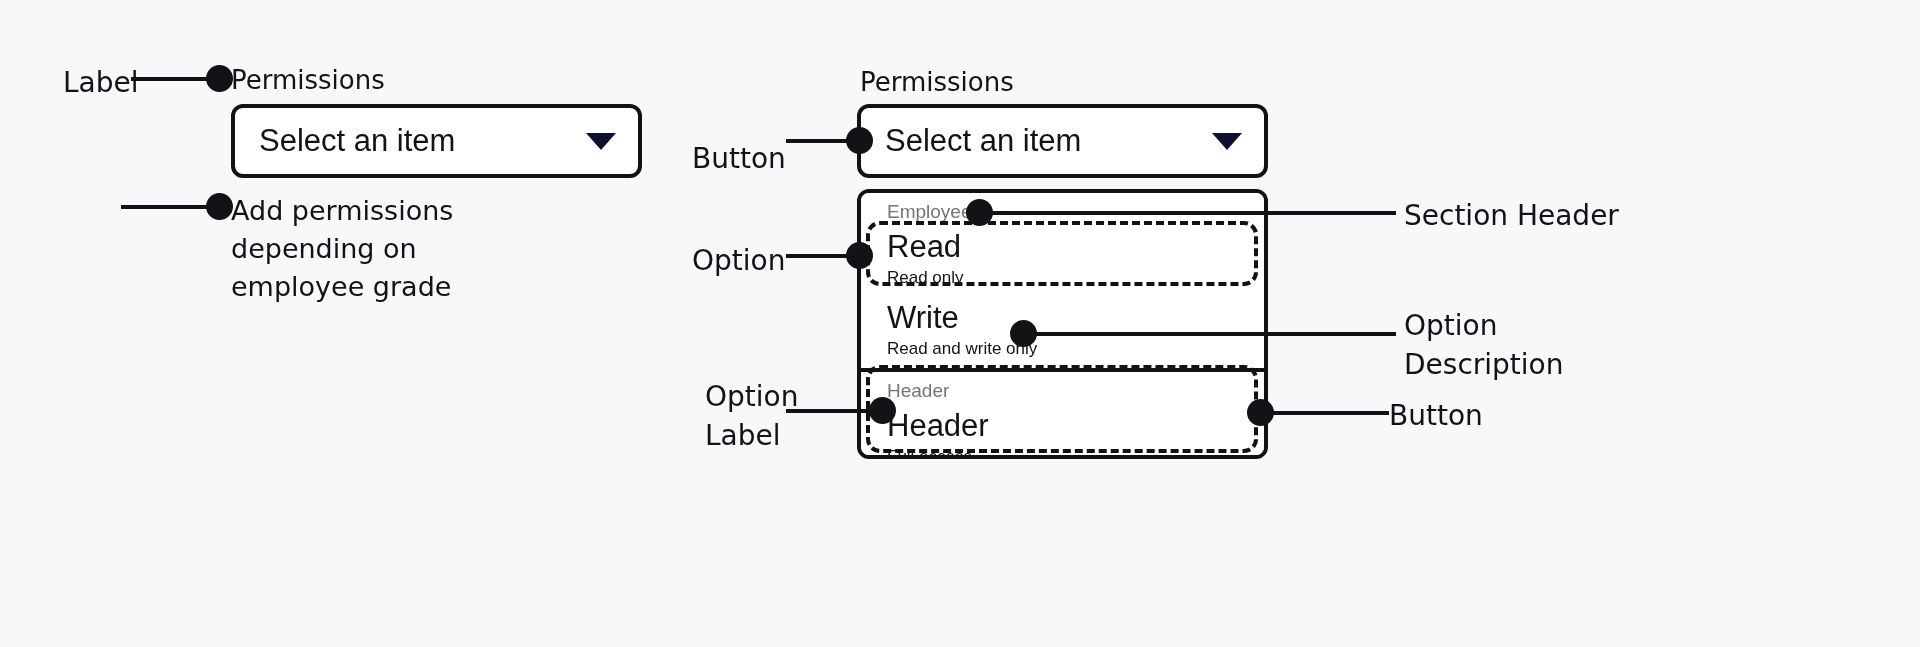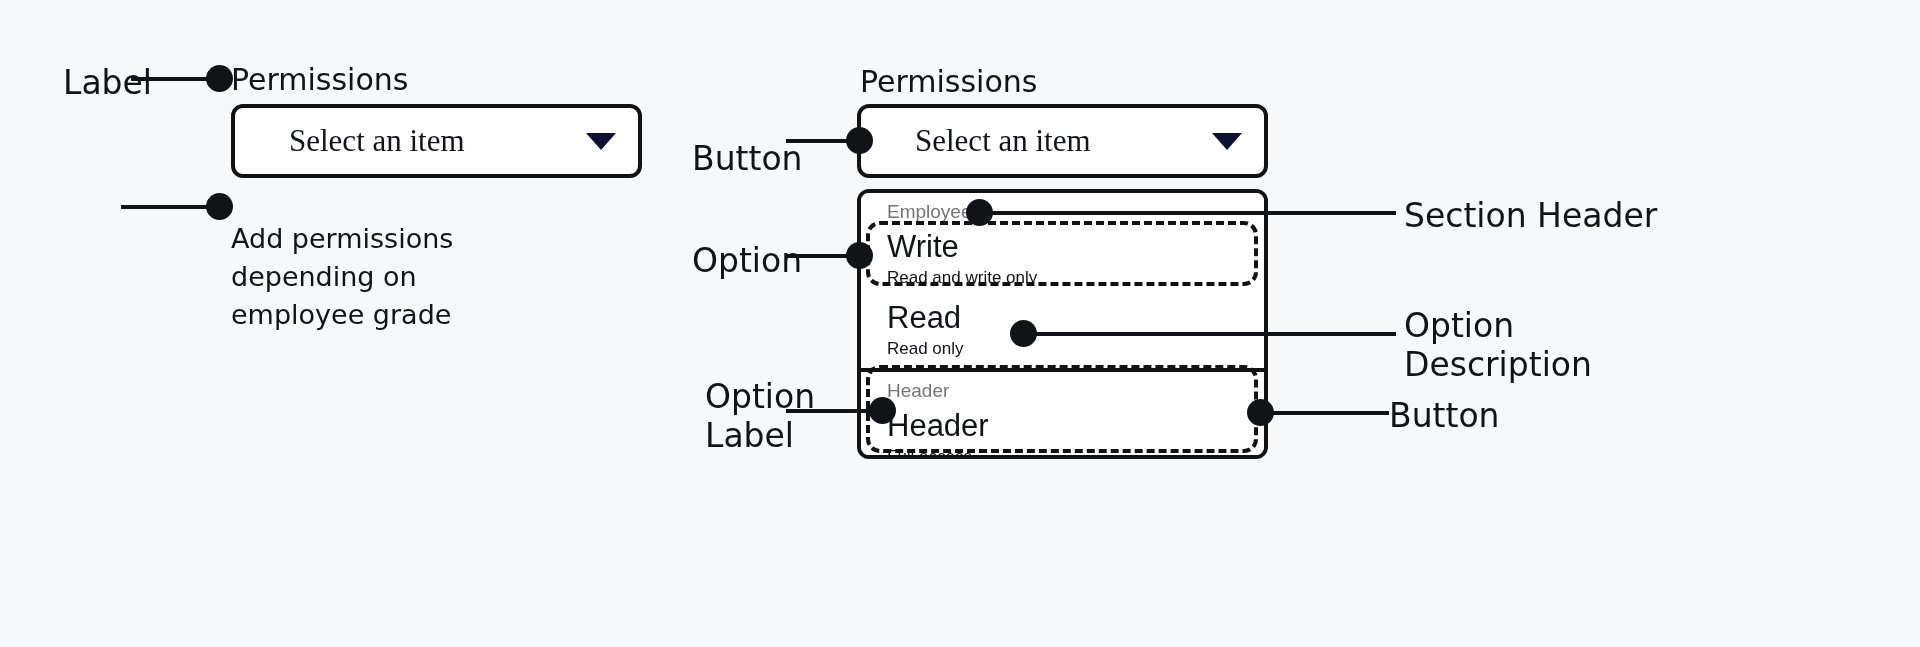--- a/index.html
+++ b/index.html
@@ -8,21 +8,21 @@
     background: #f7f8fa;
     font-family: "Liberation Sans", sans-serif;
     overflow: hidden;
   }
   #stage { position: relative; width: 1920px; height: 647px; background: #f7f8fa; }
 
   
   .anno {
     position: absolute;
     font-family: "DejaVu Sans", sans-serif;
-    font-size: 33px;
+    font-size: 28px;
     line-height: 39px;
     color: #111317;
     white-space: pre-line;
   }
   .anno.right { text-align: left; }
   .anno.leftal { text-align: left; }
 
   
   .leader {
     position: absolute;
@@ -33,39 +33,38 @@
     position: absolute;
     width: 27px; height: 27px;
     border-radius: 50%;
     background: #111317;
   }
 
   
   .field-label {
     position: absolute;
     font-family: "DejaVu Sans", sans-serif;
-    font-size: 30px;
+    font-size: 26px;
     line-height: 36px;
     color: #111317;
   }
   .select-btn {
     position: absolute;
     background: #ffffff;
     border: 4px solid #121212;
     border-radius: 12px;
     display: flex;
     align-items: center;
     padding: 0 22px 0 24px;
   }
   .select-value {
-    font-family: Liberation Serif, serif;
+    font-family: Liberation Sans, sans-serif;
     font-size: 31px;
     color: #111317;
     flex: 1;
-    margin-left: 30px;
   }
   .chevron {
     width: 0; height: 0;
     border-left: 15px solid transparent;
     border-right: 15px solid transparent;
     border-top: 17px solid #0d1030;
     margin-left: 10px;
   }
   .supporting {
     position: absolute;
@@ -120,21 +119,21 @@
 
 <div id="stage">
 
   <div class="field-label" style="left:231px; top:62px;">Permissions</div>
 
   <div class="select-btn" style="left:231px; top:104px; width:411px; height:74px;">
     <span class="select-value">Select an item</span>
     <span class="chevron"></span>
   </div>
 
-  <div class="supporting" style="left:231px; top:192px; width:340px;margin-top:28px;">Add permissions depending on
+  <div class="supporting" style="left:231px; top:192px; width:340px;">Add permissions depending on
 employee grade</div>
 
   <div class="anno leftal" style="left:63px; top:63px;">Label</div>
   <div class="leader" style="left:131px; top:77px; width:90px;"></div>
   <div class="dot" style="left:206px; top:65px;"></div>
 
   <div class="leader" style="left:121px; top:205px; width:100px;"></div>
   <div class="dot" style="left:206px; top:193px;"></div>
 
   <div class="field-label" style="left:860px; top:64px;">Permissions</div>
@@ -142,26 +141,26 @@
   <div class="select-btn" style="left:857px; top:104px; width:411px; height:74px;">
     <span class="select-value">Select an item</span>
     <span class="chevron"></span>
   </div>
 
   <div class="listbox" style="left:857px; top:189px; width:411px; height:270px;">
 
     <div class="lb-section">
       <div class="lb-section-header">Employees</div>
       <div class="lb-option">
+        <div class="lb-option-label">Read</div>
+        <div class="lb-option-desc">Read only</div>
+      </div>
+      <div class="lb-option">
         <div class="lb-option-label">Write</div>
         <div class="lb-option-desc">Read and write only</div>
-      </div>
-      <div class="lb-option">
-        <div class="lb-option-label">Read</div>
-        <div class="lb-option-desc">Read only</div>
       </div>
     </div>
 
     <div class="lb-section">
       <div class="lb-section-header">Header</div>
       <div class="lb-option">
         <div class="lb-option-label">Header</div>
         <div class="lb-option-desc">Full access</div>
       </div>
     </div>

